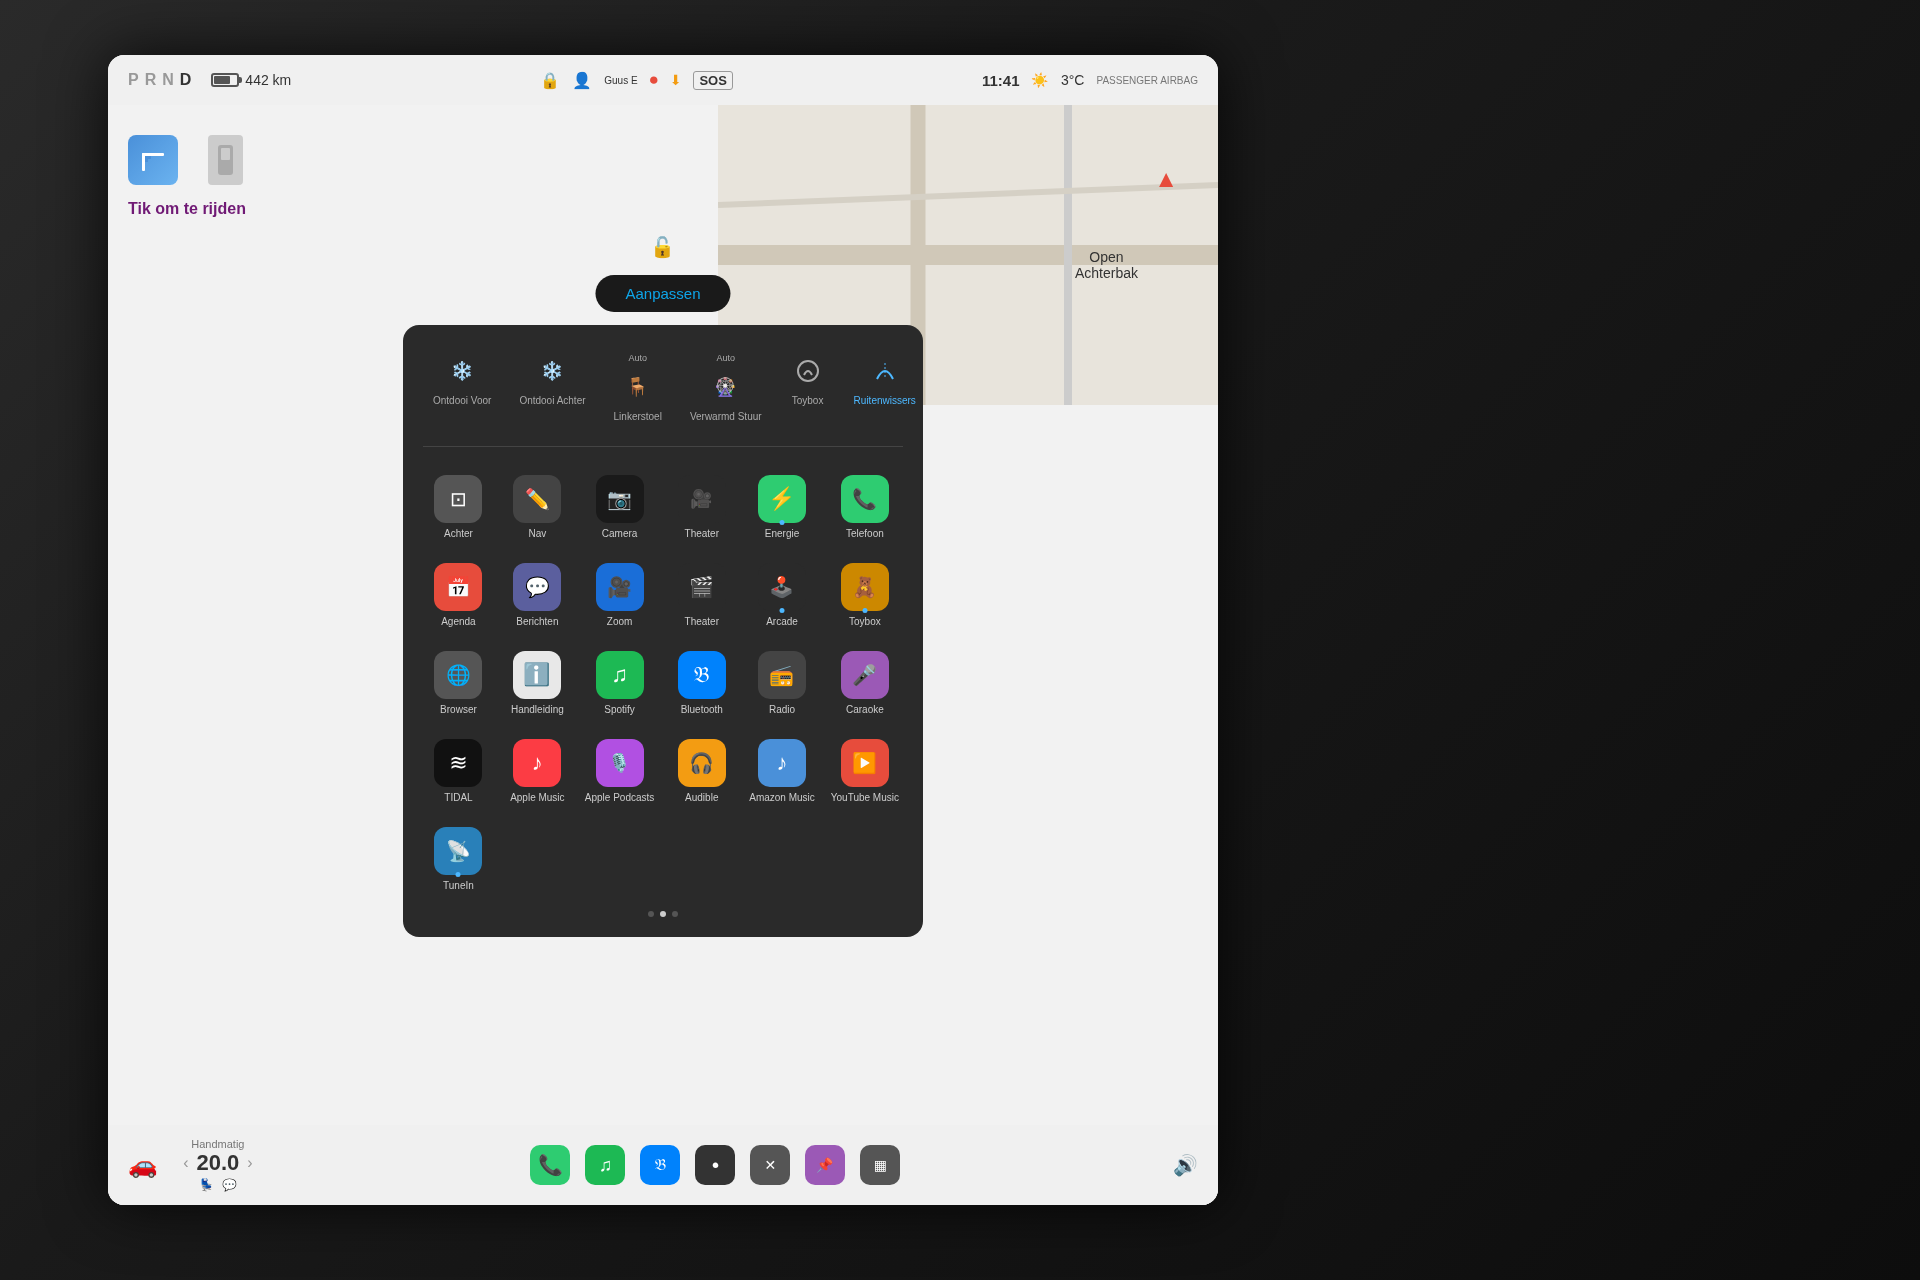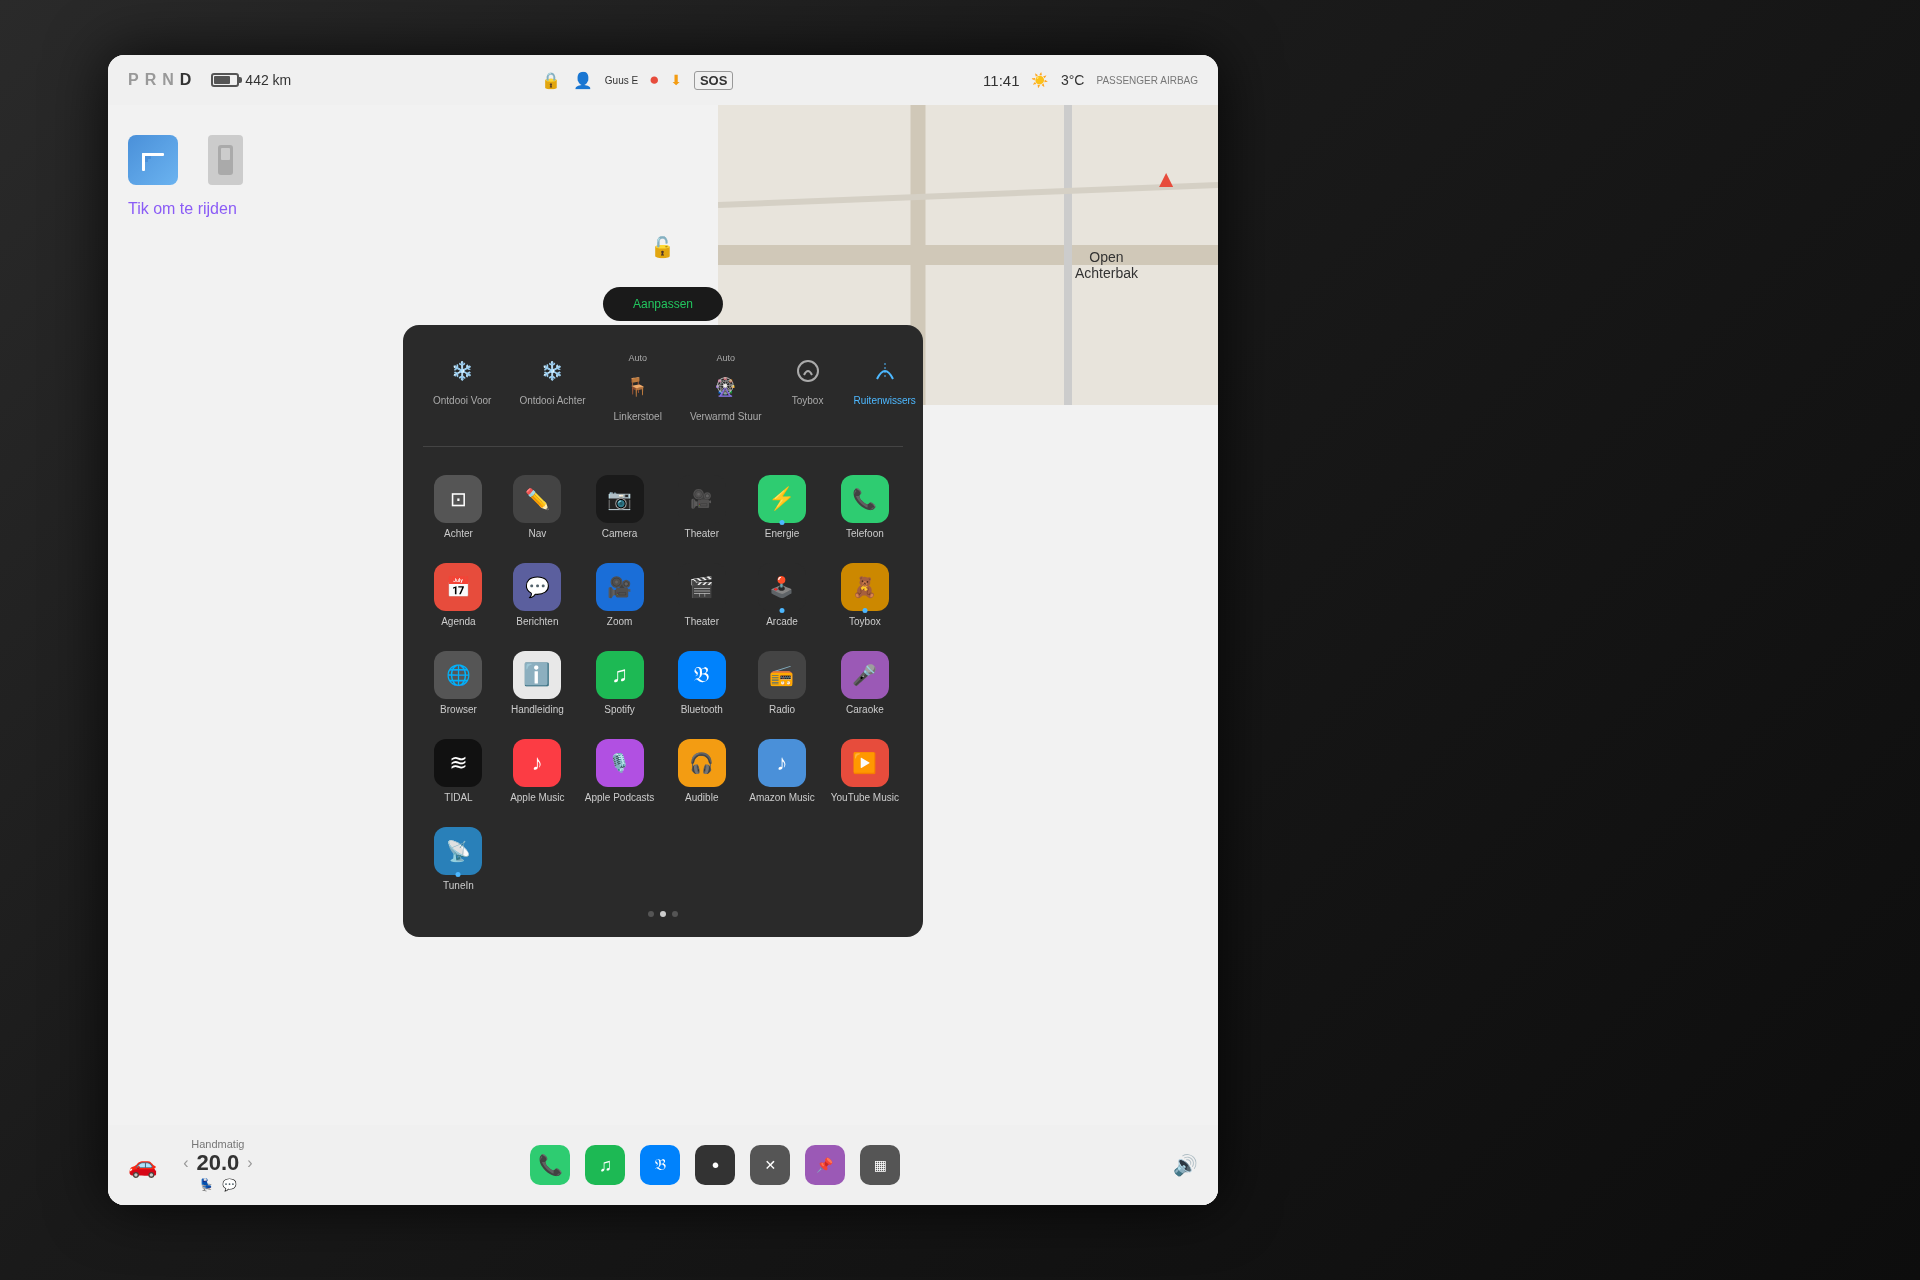--- a/index.html
+++ b/index.html
@@ -95,21 +95,21 @@
       margin-left: auto;
       font-size: 13px;
     }
     .status-right {
       margin-left: auto;
       display: flex;
       align-items: center;
       gap: 12px;
       font-size: 14px;
     }
-    .time { font-weight: 400; font-size: 15px; }
+    .time { font-weight: 700; font-size: 15px; }
     .temp { font-size: 14px; }
 
     
     .main-content {
       position: absolute;
       top: 50px;
       left: 0; right: 0; bottom: 0;
       background: #f2f2f2;
     }
 
@@ -152,49 +152,49 @@
       height: 50px;
       background: #ccc;
       border-radius: 4px;
       display: flex;
       align-items: center;
       justify-content: center;
     }
 
     .tap-to-drive {
       font-size: 16px;
-      color: #8b5cf6;
+      color: #701a75;
       margin-top: 5px;
+      font-weight: bold;
     }
 
     
     .map-area {
       position: absolute;
       top: 0; right: 0;
       width: 500px;
       height: 300px;
       background: linear-gradient(135deg, #e8e8e8, #d5d5d5);
       overflow: hidden;
     }
 
     
     .aanpassen-btn {
       position: absolute;
       top: 170px;
       left: 50%;
       transform: translateX(-50%);
       background: #1a1a1a;
-      color: #22c55e;
+      color: #0ea5e9;
       padding: 10px 30px;
       border-radius: 20px;
-      font-size: 12px;
+      font-size: 15px;
       font-weight: 500;
       cursor: pointer;
       z-index: 10;
-      margin-top: 12px;
     }
 
     
     .lock-area {
       position: absolute;
       top: 130px;
       left: 50%;
       transform: translateX(-50%);
       font-size: 20px;
       color: #555;

